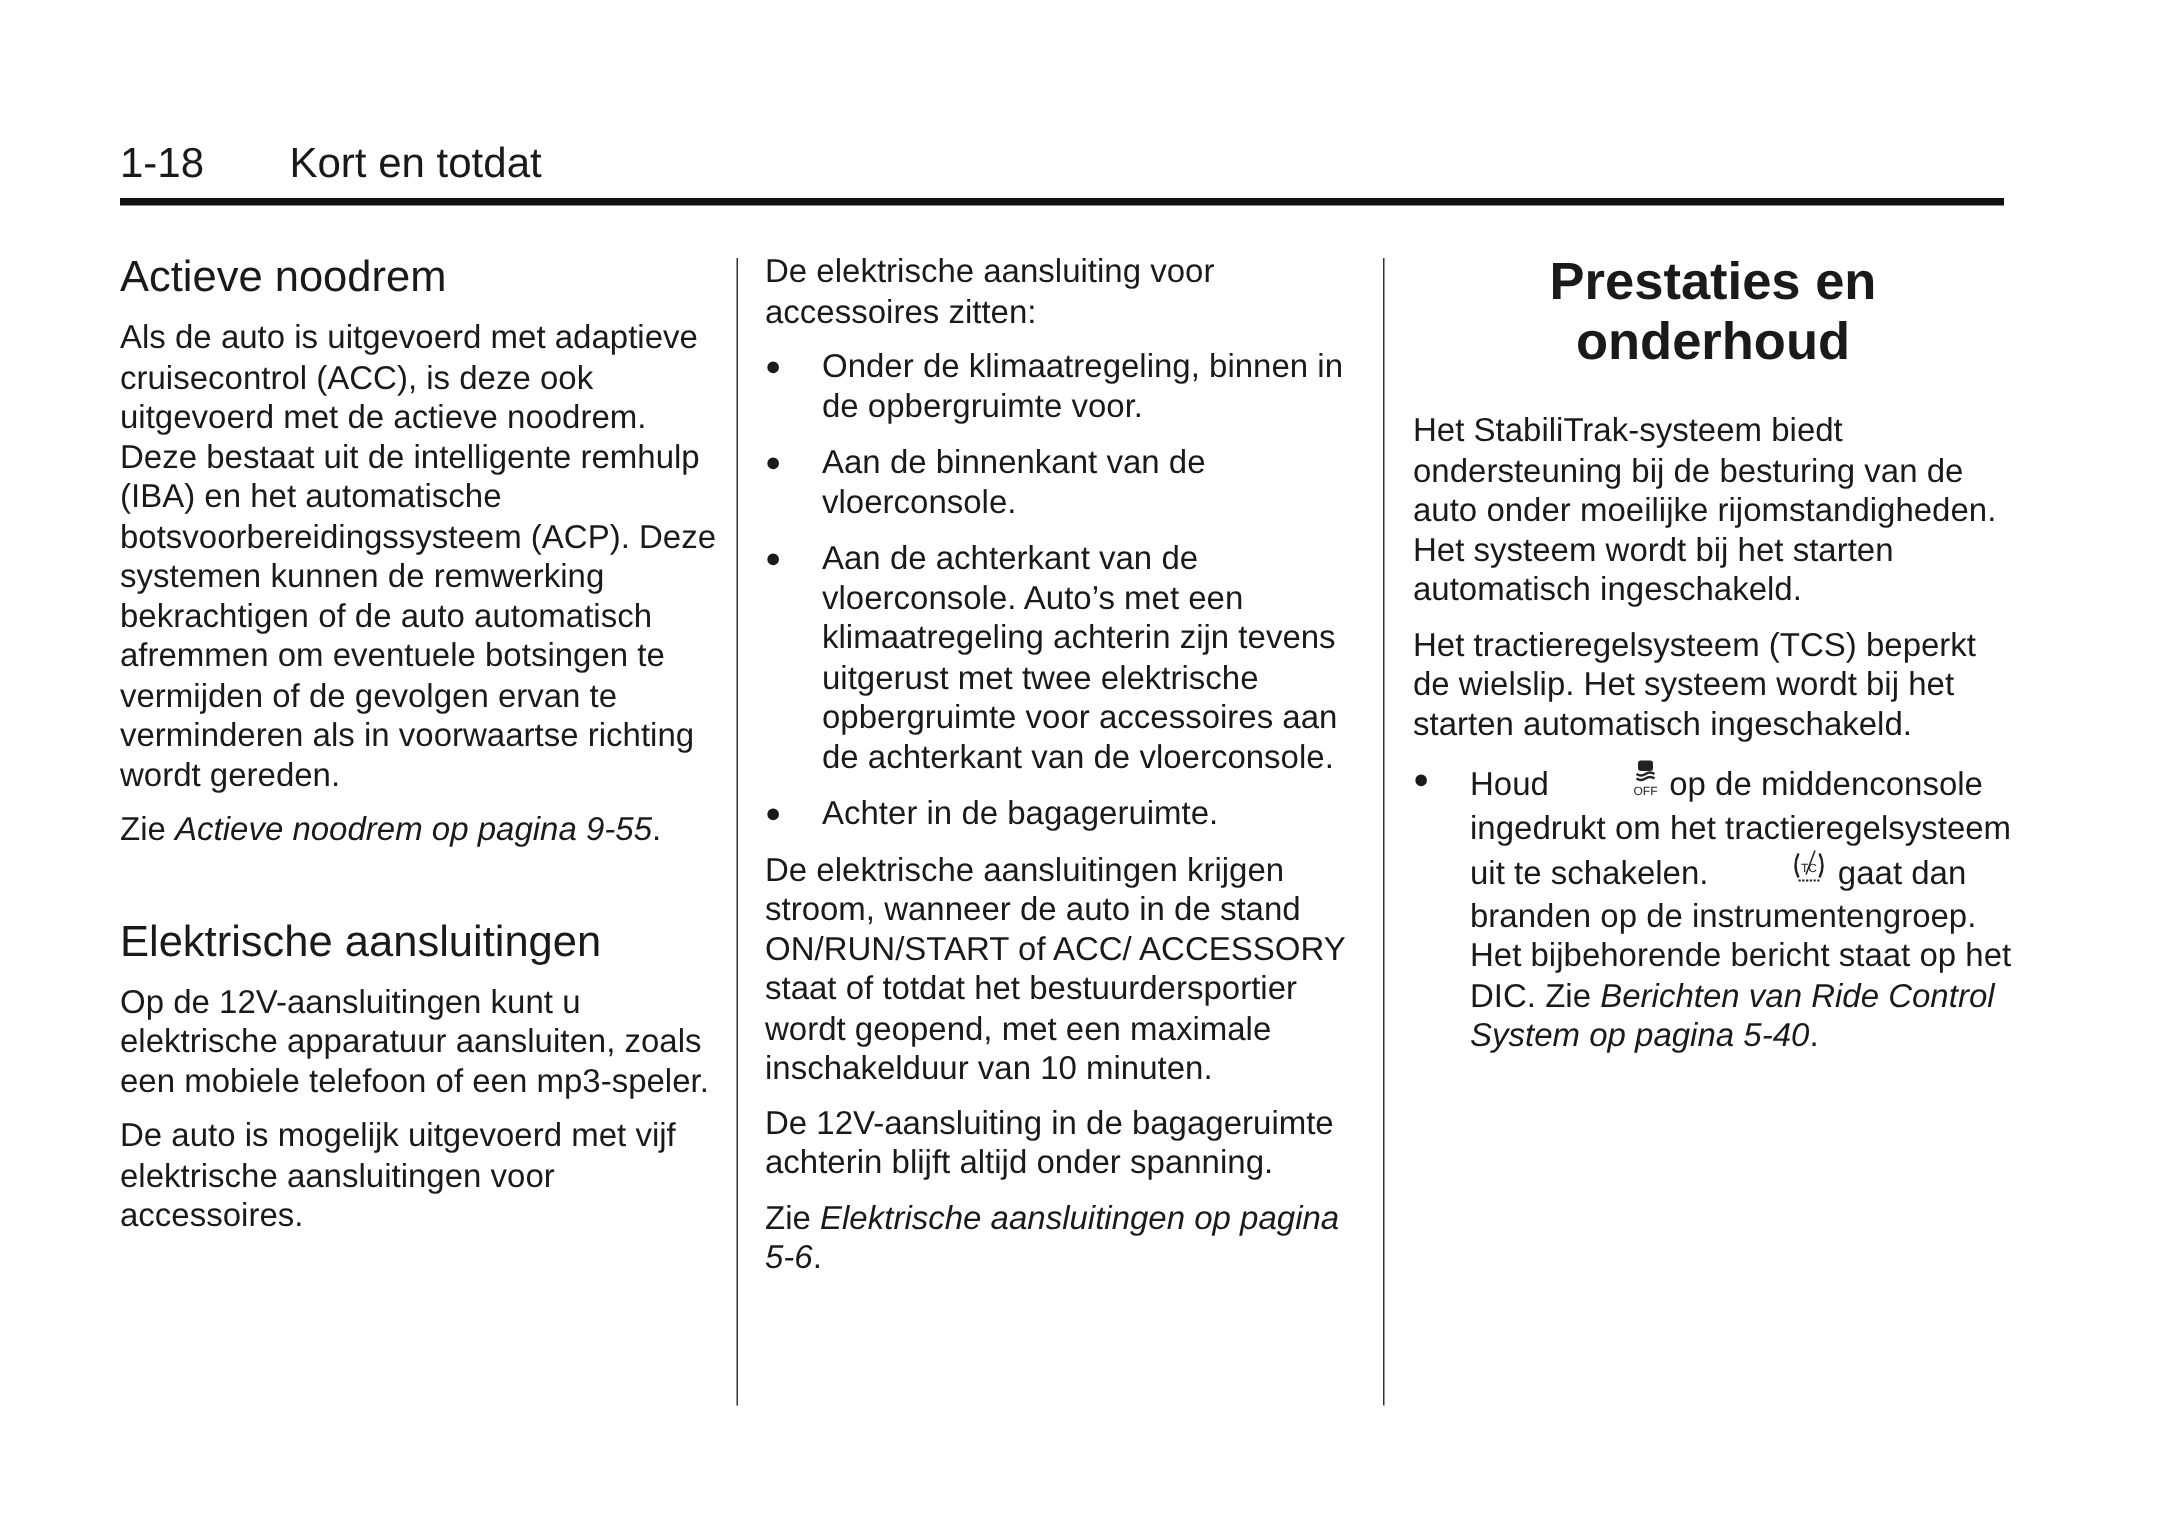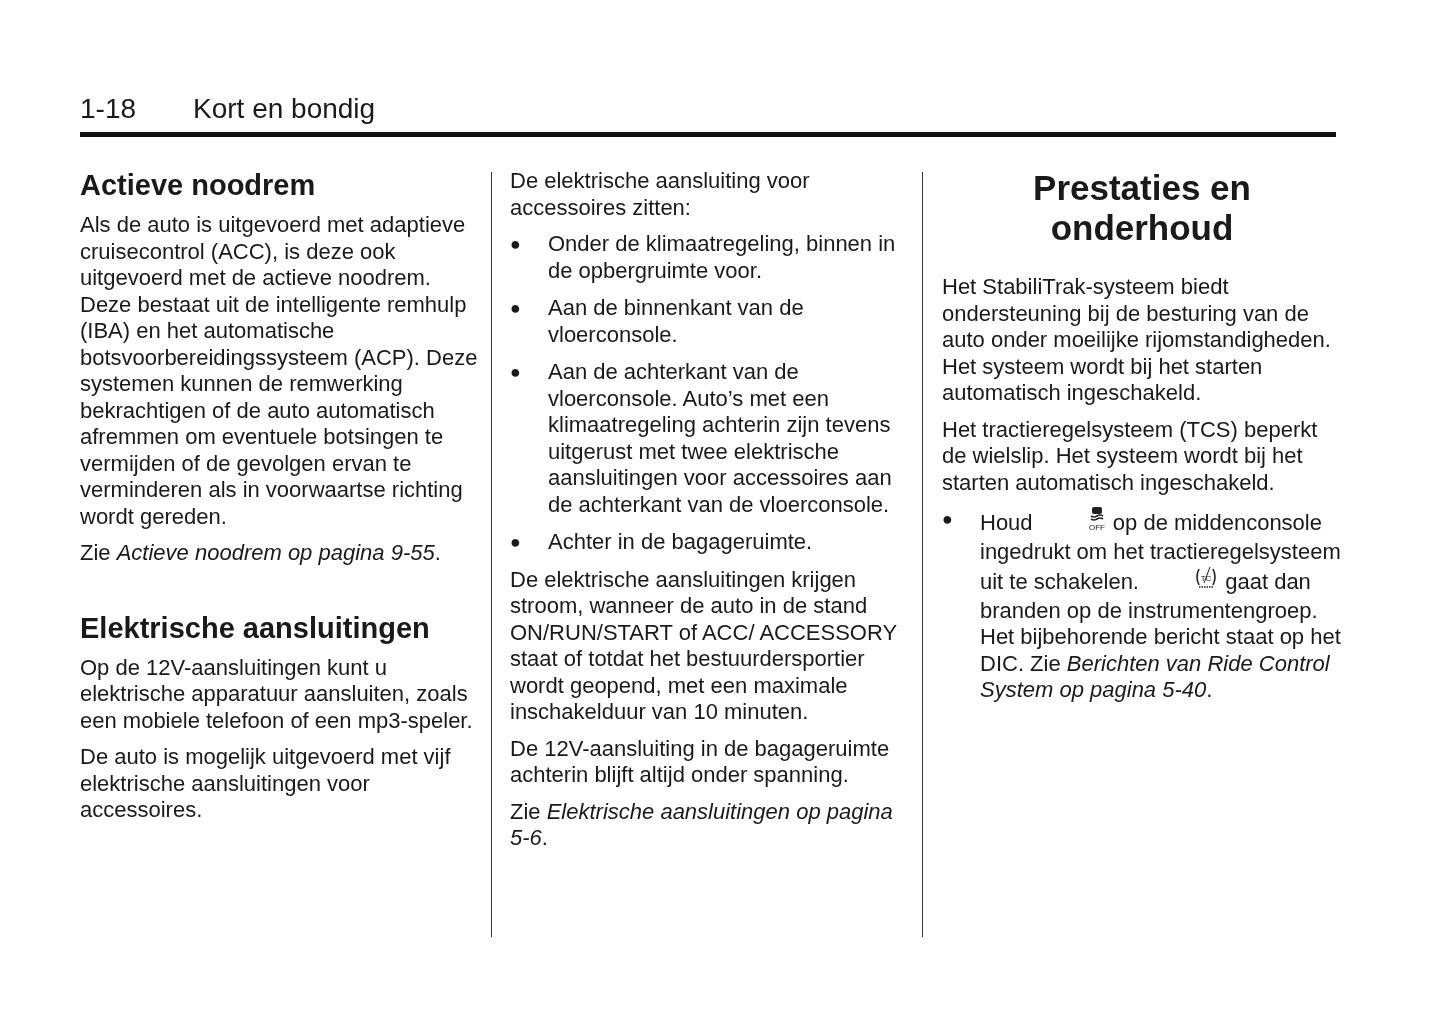--- a/index.html
+++ b/index.html
@@ -16,58 +16,58 @@
   }
   .page-num { left: 0; }
   .page-chapter { left: 113px; }
   .col { position: absolute; top: 168px; }
   .col1 { left: 80px; width: 400px; }
   .col2 { left: 510px; width: 400px; }
   .col3 { left: 942px; width: 400px; }
   .divider { position: absolute; width: 1px; background: #333; top: 172px; height: 765px; }
   .div1 { left: 491px; }
   .div2 { left: 922px; }
-  h2 { font-size: 29px; font-weight: bold; margin: 0 0 10px 0; line-height: 34px; }
+  h2 { font-size: 29px; font-weight: normal; margin: 0 0 10px 0; line-height: 34px; }
   h1 { font-size: 35px; font-weight: bold; margin: 0 0 26px 0; line-height: 40px; text-align: center; }
   h3 { font-size: 29px; font-weight: bold; margin: 0 0 10px 0; line-height: 35px; }
   p { font-size: 22px; line-height: 26.5px; margin: 0 0 10px 0; }
   .ital { font-style: italic; text-align: right; }
   ul { list-style: none; margin: 0 0 10px 0; padding: 0; }
   li { position: relative; padding-left: 38px; font-size: 22px; line-height: 26.5px; margin-bottom: 11px; }
   li .bullet { position: absolute; left: 0; top: 0; font-size: 18px; }
   .icon-inline { display: inline-block; vertical-align: -2px; margin-left: 48px; }
   .spacer-lg { height: 34px; }
 </style>
 </head>
 <body>
 
 <div class="page-header">
   <span class="page-num">1-18</span>
-  <span class="page-chapter">Kort en bondig</span>
+  <span class="page-chapter">Kort en totdat</span>
 </div>
 
 <div class="divider div1"></div>
 <div class="divider div2"></div>
 
 <div class="col col1">
   <h2>Actieve noodrem</h2>
   <p>Als de auto is uitgevoerd met adaptieve cruisecontrol (ACC), is deze ook uitgevoerd met de actieve noodrem. Deze bestaat uit de intelligente remhulp (IBA) en het automatische botsvoorbereidingssysteem (ACP). Deze systemen kunnen de remwerking bekrachtigen of de auto automatisch afremmen om eventuele botsingen te vermijden of de gevolgen ervan te verminderen als in voorwaartse richting wordt gereden.</p>
   <p><span>Zie </span><span class="ital">Actieve noodrem op pagina 9-55</span><span>.</span></p>
   <div class="spacer-lg"></div>
   <h2>Elektrische aansluitingen</h2>
   <p>Op de 12V-aansluitingen kunt u elektrische apparatuur aansluiten, zoals een mobiele telefoon of een mp3-speler.</p>
   <p>De auto is mogelijk uitgevoerd met vijf elektrische aansluitingen voor accessoires.</p>
 </div>
 
 <div class="col col2">
   <p>De elektrische aansluiting voor accessoires zitten:</p>
   <ul>
     <li><span class="bullet">●</span><span>Onder de klimaatregeling, binnen in de opbergruimte voor.</span></li>
     <li><span class="bullet">●</span><span>Aan de binnenkant van de vloerconsole.</span></li>
-    <li><span class="bullet">●</span><span>Aan de achterkant van de vloerconsole. Auto’s met een klimaatregeling achterin zijn tevens uitgerust met twee elektrische aansluitingen voor accessoires aan de achterkant van de vloerconsole.</span></li>
+    <li><span class="bullet">●</span><span>Aan de achterkant van de vloerconsole. Auto’s met een klimaatregeling achterin zijn tevens uitgerust met twee elektrische opbergruimte voor accessoires aan de achterkant van de vloerconsole.</span></li>
     <li><span class="bullet">●</span><span>Achter in de bagageruimte.</span></li>
   </ul>
   <p>De elektrische aansluitingen krijgen stroom, wanneer de auto in de stand ON/RUN/START of ACC/ ACCESSORY staat of totdat het bestuurdersportier wordt geopend, met een maximale inschakelduur van 10 minuten.</p>
   <p>De 12V-aansluiting in de bagageruimte achterin blijft altijd onder spanning.</p>
   <p><span>Zie </span><span class="ital">Elektrische aansluitingen op pagina 5-6</span><span>.</span></p>
 </div>
 
 <div class="col col3">
   <h1>Prestaties en onderhoud</h1>
   <p>Het StabiliTrak-systeem biedt ondersteuning bij de besturing van de auto onder moeilijke rijomstandigheden. Het systeem wordt bij het starten automatisch ingeschakeld.</p>

